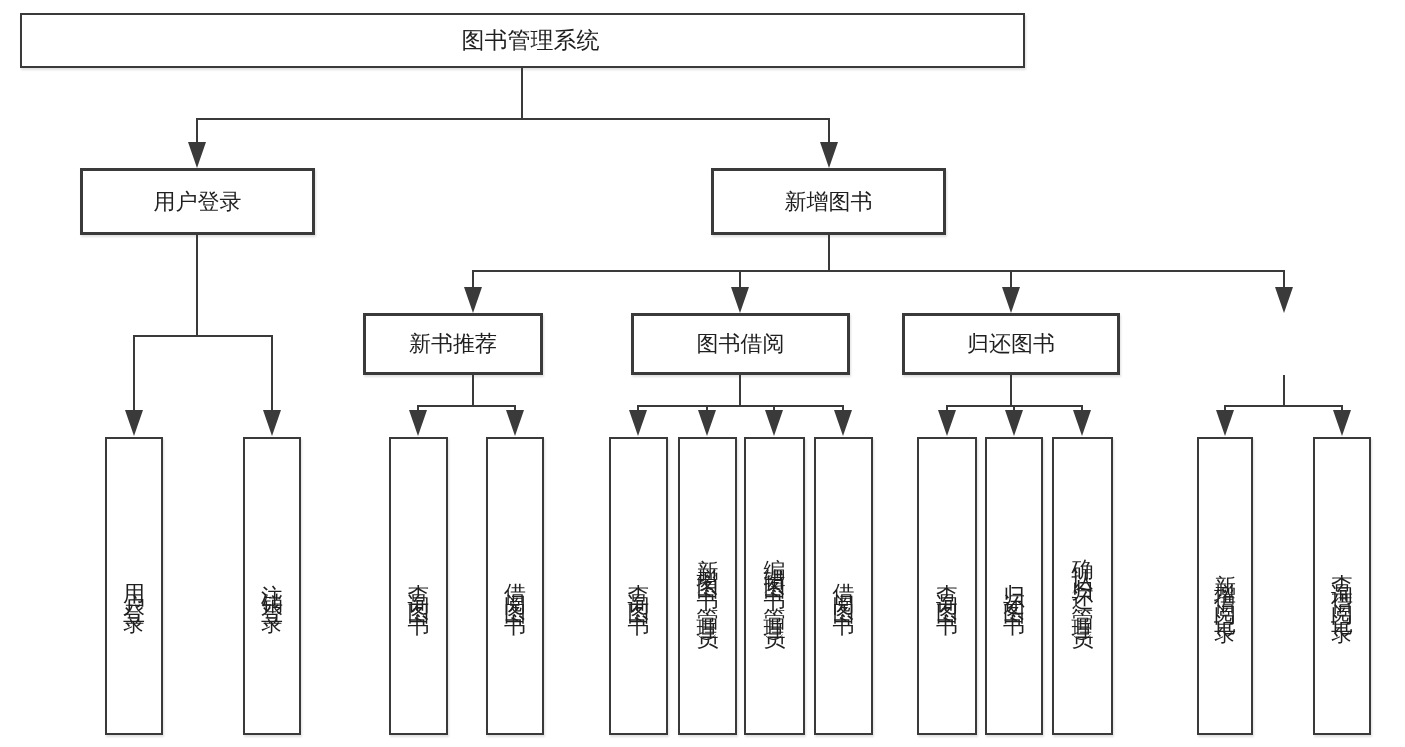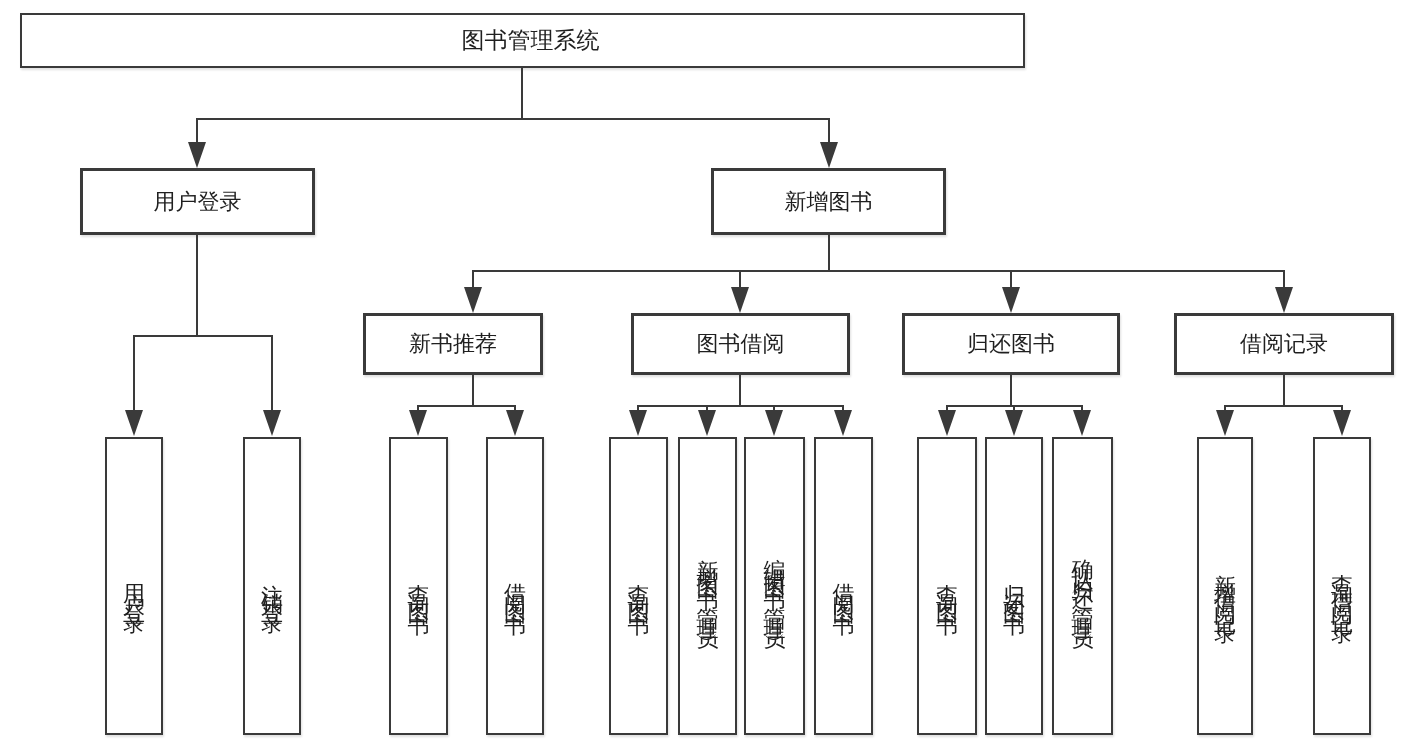--- a/index.html
+++ b/index.html
@@ -84,21 +84,20 @@
   <div class="vline" style="left:739px; top:270px; height:19px;"></div>
   <div class="arrow" style="left:731px; top:287px;"></div>
   <div class="vline" style="left:1010px; top:270px; height:19px;"></div>
   <div class="arrow" style="left:1002px; top:287px;"></div>
   <div class="vline" style="left:1283px; top:270px; height:19px;"></div>
   <div class="arrow" style="left:1275px; top:287px;"></div>
 
   <div class="box level" style="left:363px; top:313px; width:180px; height:62px;">新书推荐</div>
   <div class="box level" style="left:631px; top:313px; width:219px; height:62px;">图书借阅</div>
   <div class="box level" style="left:902px; top:313px; width:218px; height:62px;">归还图书</div>
-  <div class="box level" style="left:1174px; top:313px; width:220px; height:62px;">借阅记录</div>
 
   <div class="vline" style="left:472px; top:375px; height:32px;"></div>
   <div class="vline" style="left:739px; top:375px; height:32px;"></div>
   <div class="vline" style="left:1010px; top:375px; height:32px;"></div>
   <div class="vline" style="left:1283px; top:375px; height:32px;"></div>
 
   <div class="hline" style="left:417px; top:405px; width:99px;"></div>
   <div class="hline" style="left:637px; top:405px; width:207px;"></div>
   <div class="hline" style="left:946px; top:405px; width:137px;"></div>
   <div class="hline" style="left:1224px; top:405px; width:119px;"></div>

